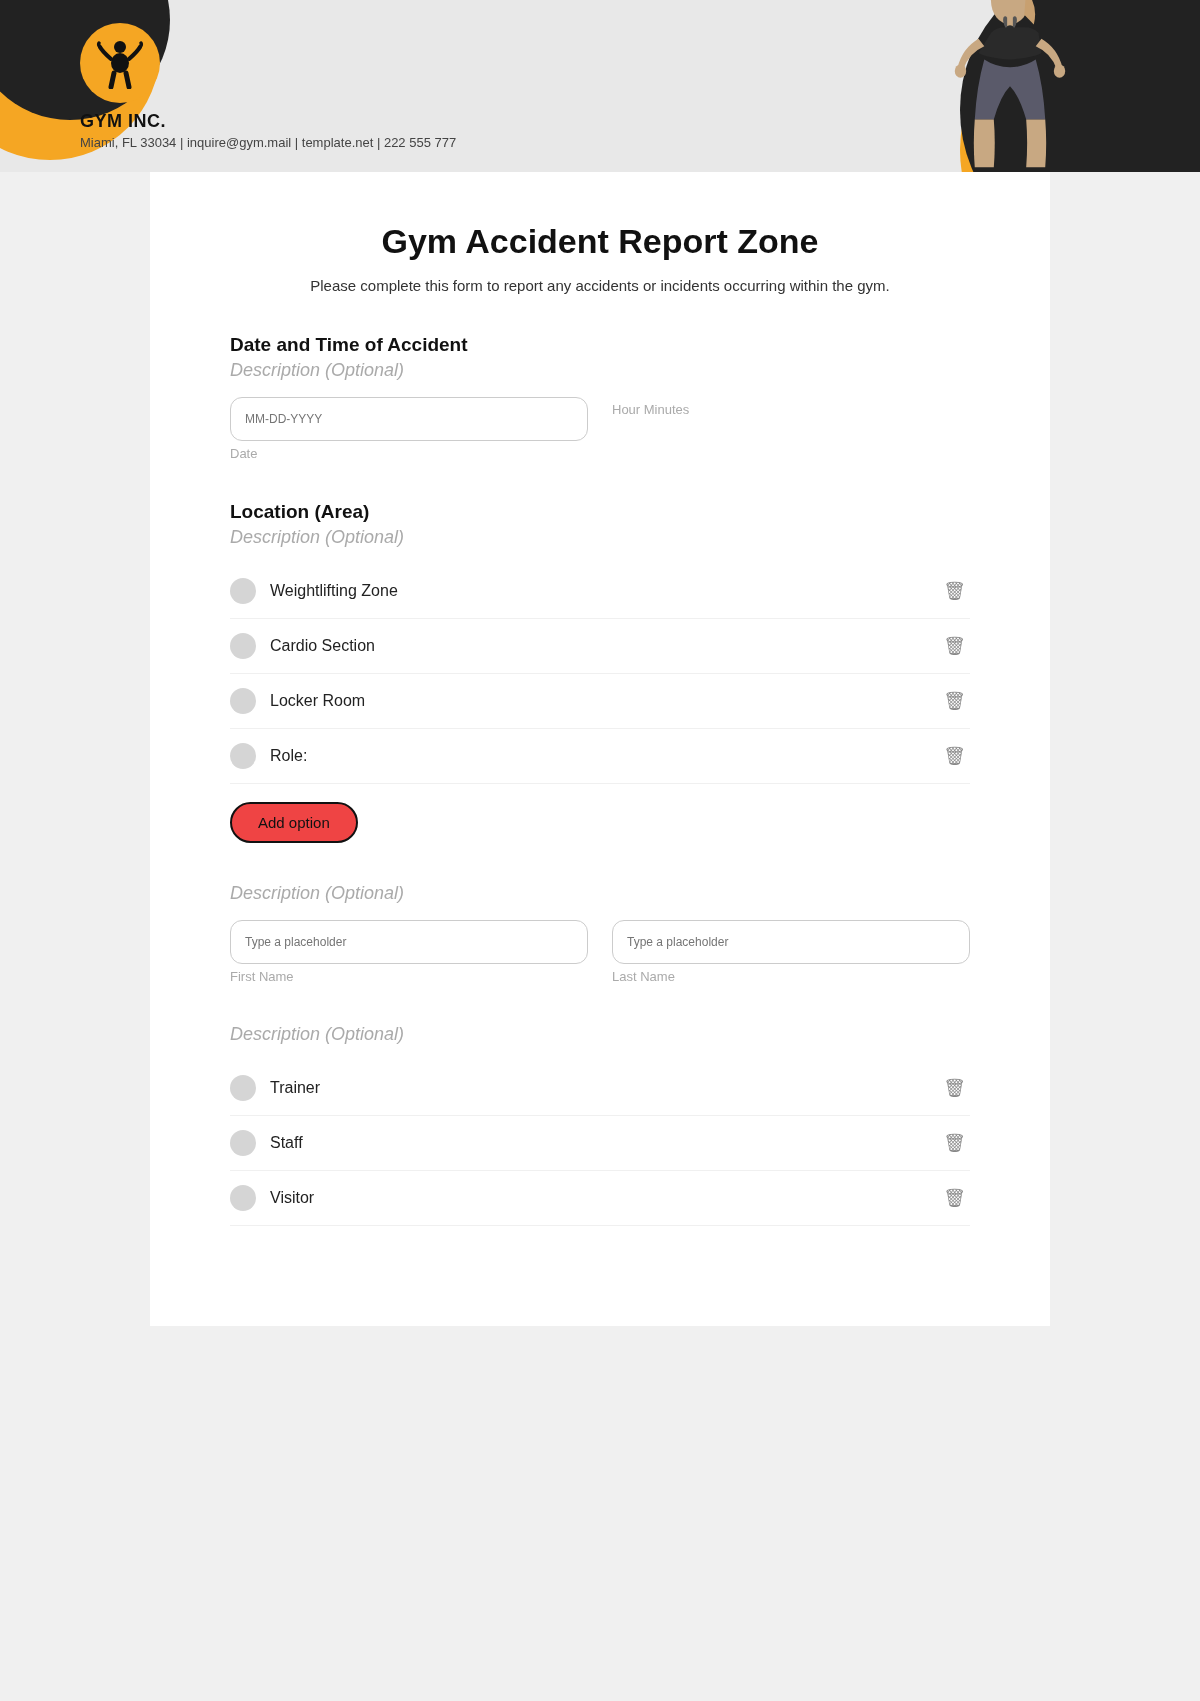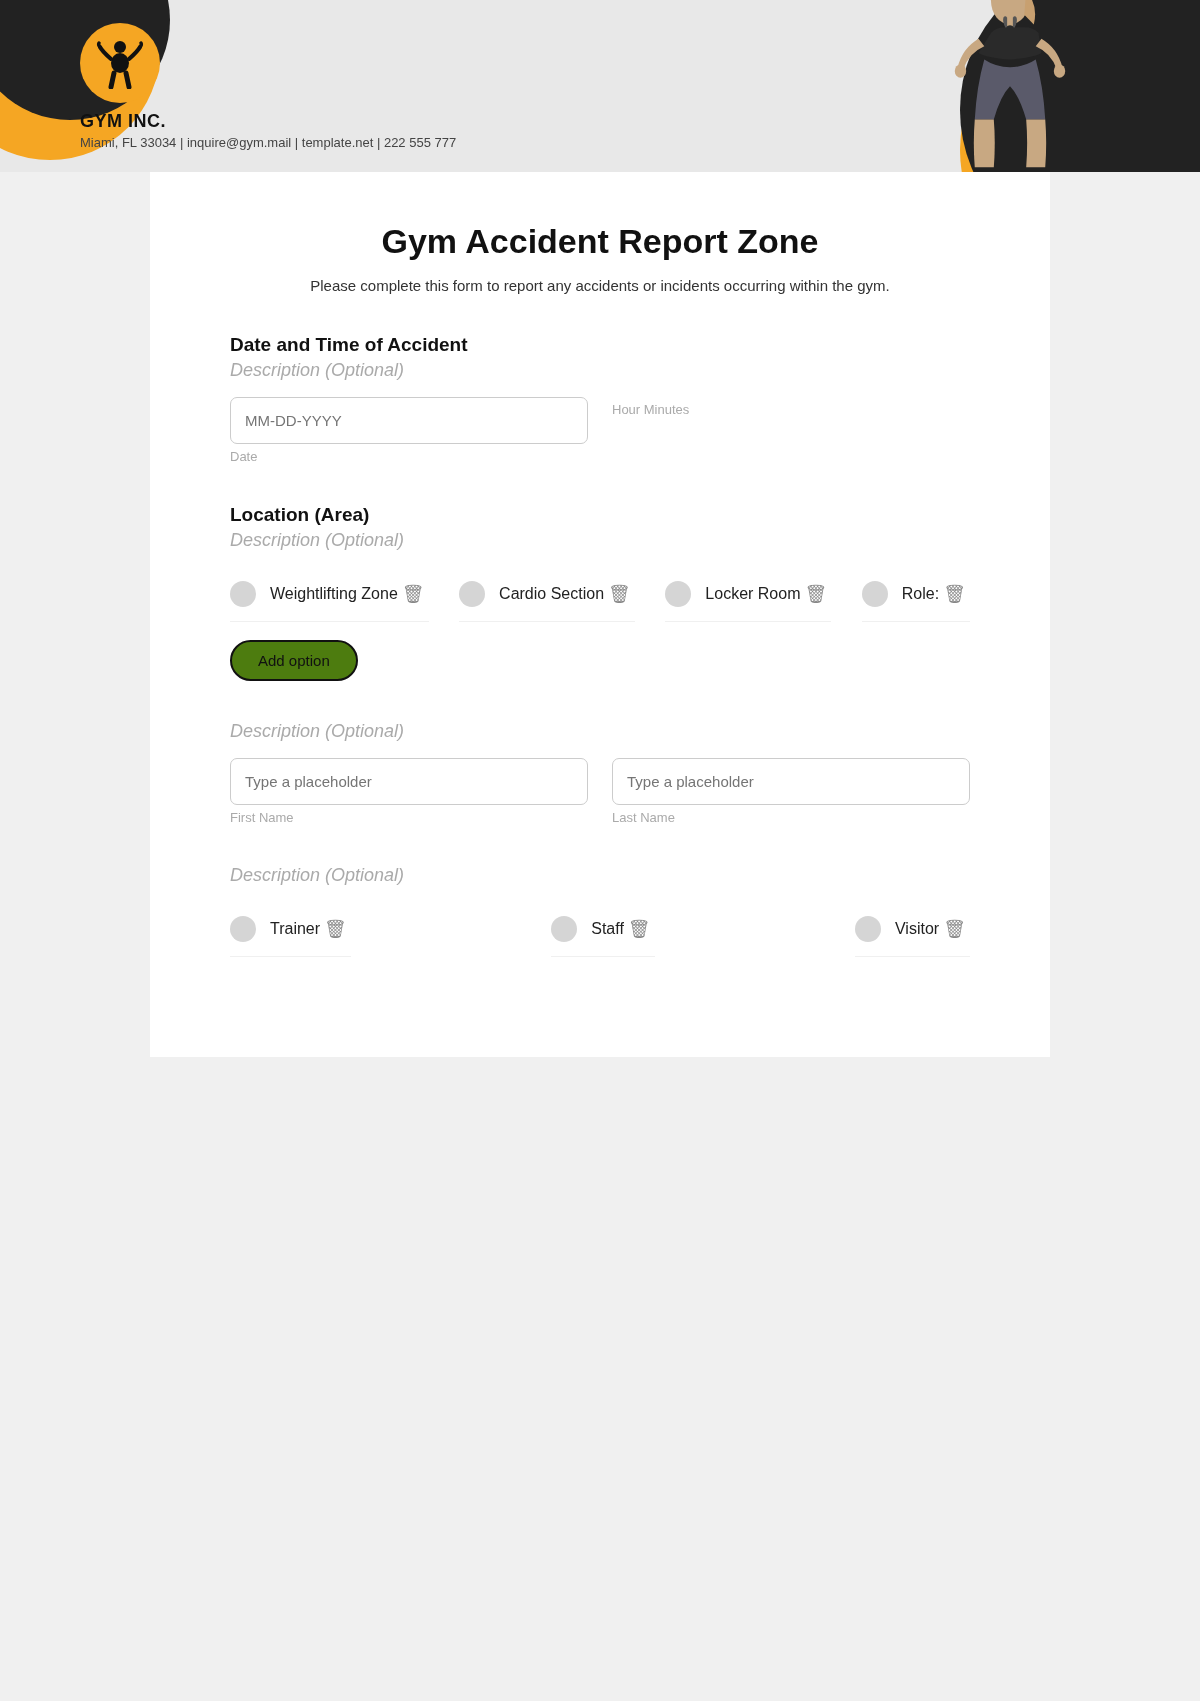--- a/index.html
+++ b/index.html
@@ -152,39 +152,38 @@
       display: flex;
       gap: 24px;
     }
     .field-group {
       flex: 1;
       display: flex;
       flex-direction: column;
     }
     .field-input {
       border: 1.5px solid #ccc;
-      border-radius: 7px;
+      border-radius: 12px;
       padding: 14px 14px;
-      font-size: 15px;
+      font-size: 12px;
       color: #666;
       background: #fff;
       outline: none;
     }
     .field-label {
       font-size: 13px;
       color: #aaa;
       margin-top: 5px;
     }
 
     
     .radio-options {
       display: flex;
-      flex-direction: row;
-      gap: 12px;
-      justify-content: space-between;
+      flex-direction: column;
+      gap: 0;
     }
     .radio-item {
       display: flex;
       align-items: center;
       justify-content: space-between;
       padding: 12px 0;
       border-bottom: 1px solid #f0f0f0;
     }
     .radio-left {
       display: flex;
@@ -208,21 +207,21 @@
       font-size: 18px;
       cursor: pointer;
       padding: 4px;
     }
 
     
     .add-option-btn {
       margin-top: 18px;
       border: 2px solid #111;
       border-radius: 25px;
-      background: #4d7c0f;
+      background: #ef4444;
       padding: 10px 26px;
       font-size: 15px;
       font-weight: 500;
       color: #111;
       cursor: pointer;
       display: inline-block;
     }
   </style>
 </head>
 <body>

